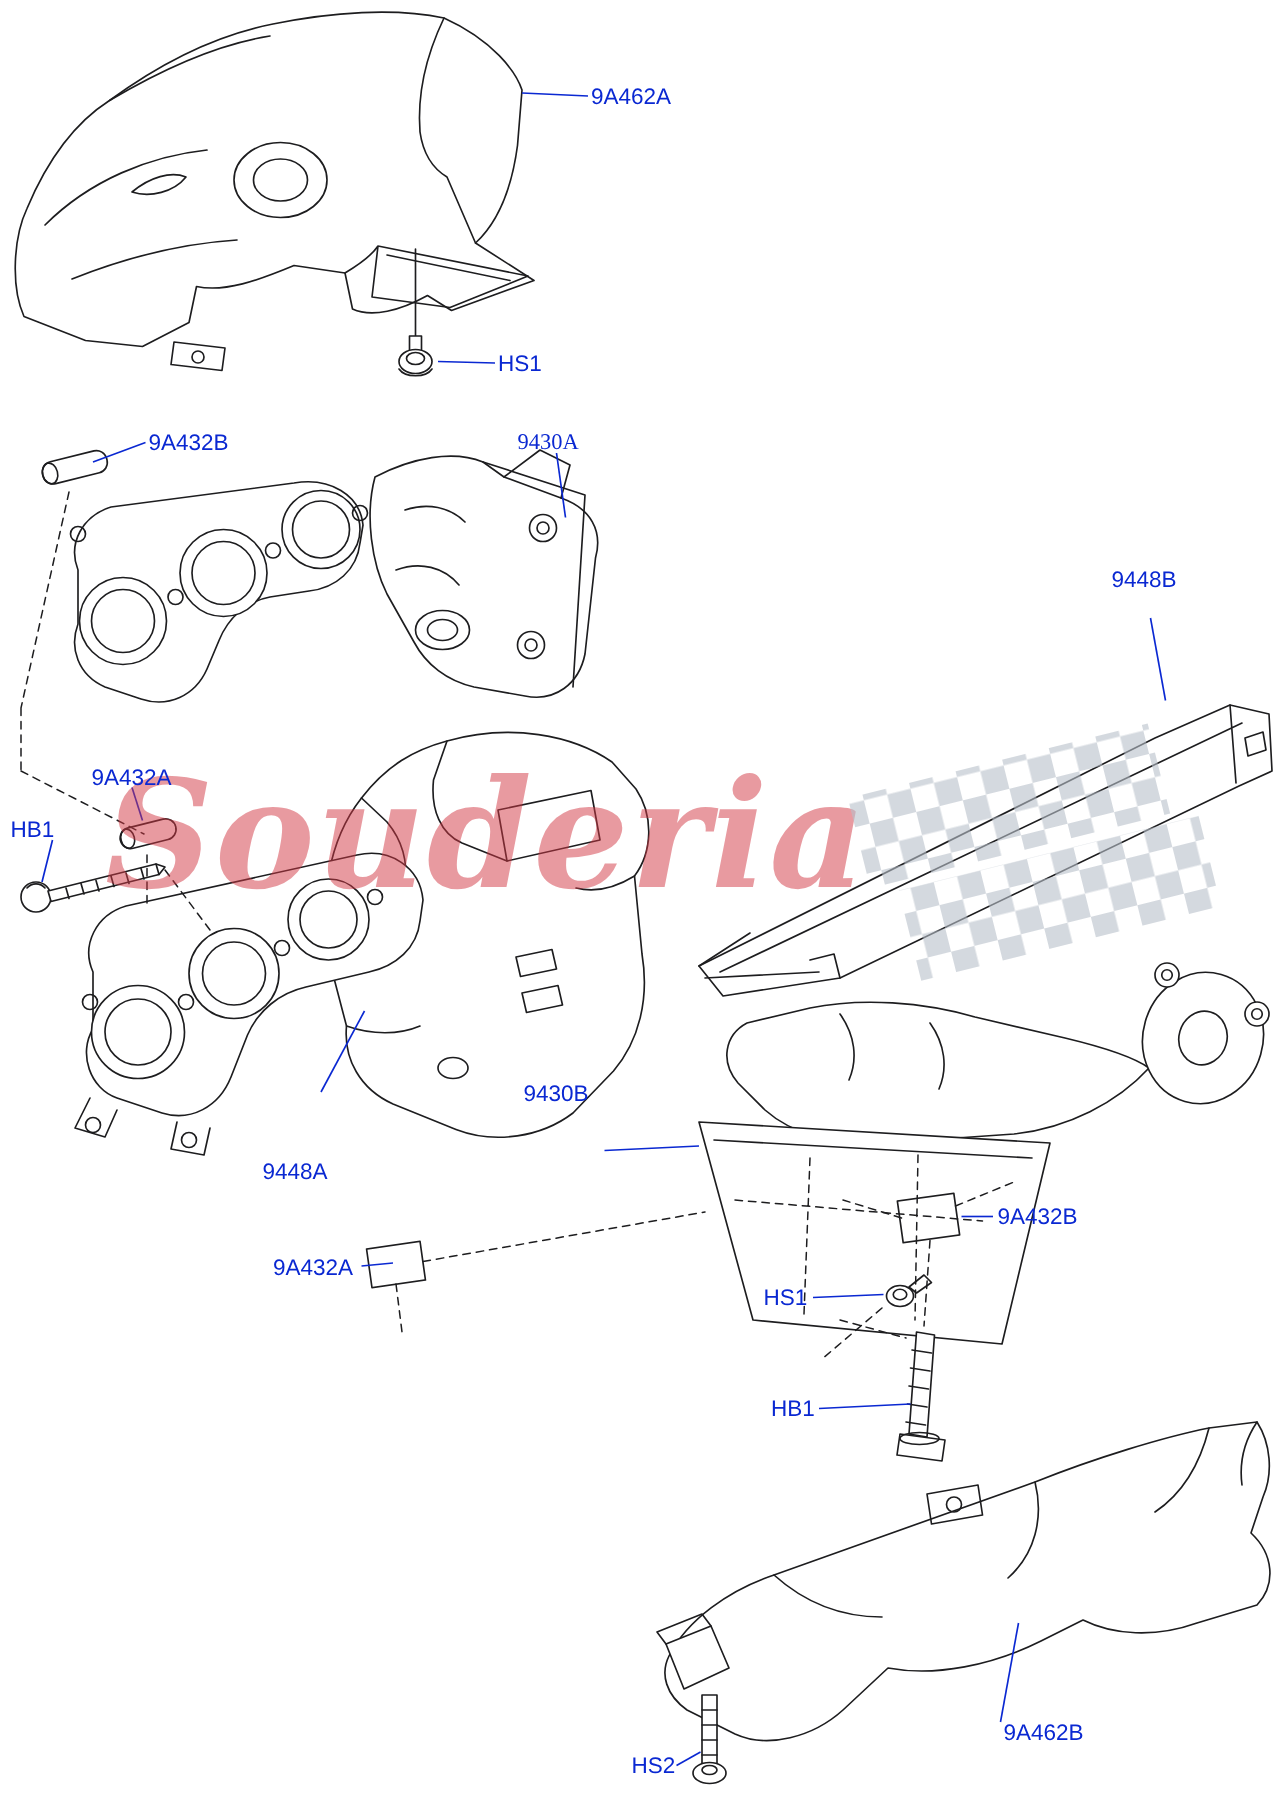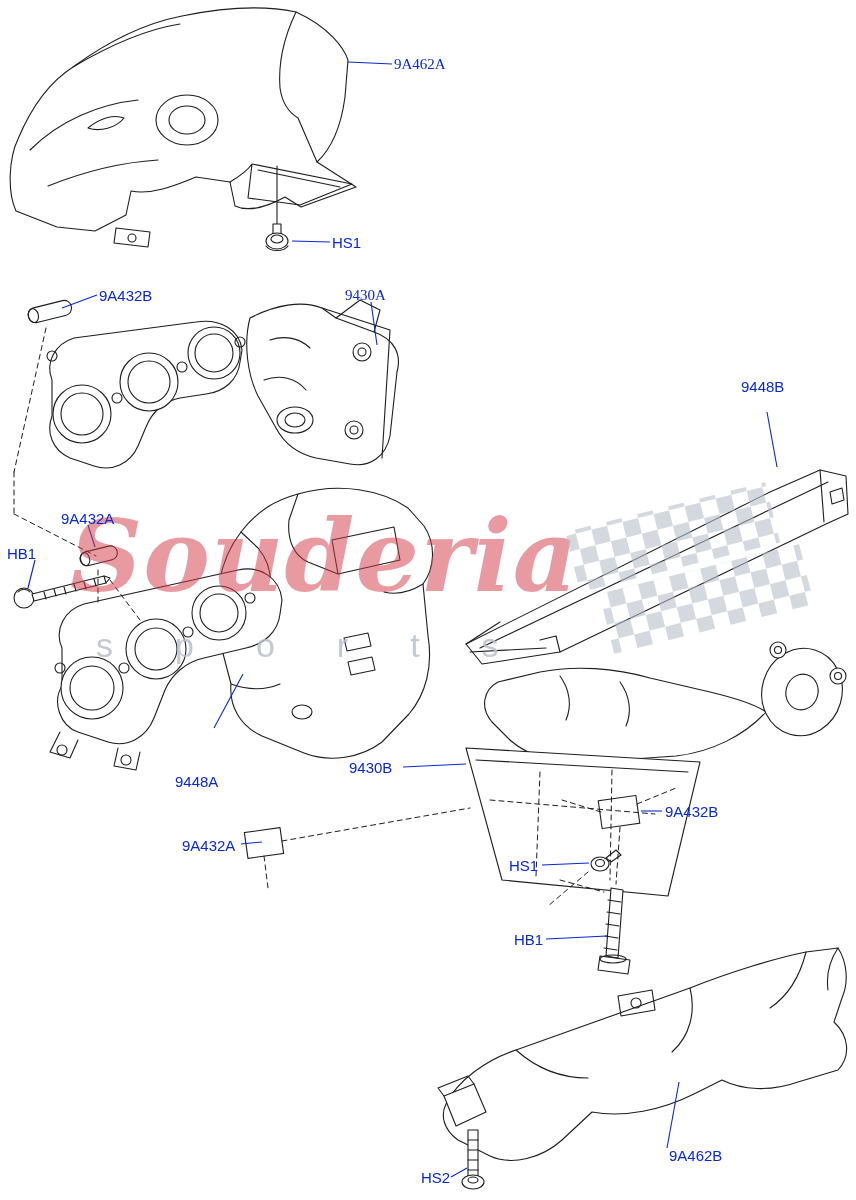--- a/index.html
+++ b/index.html
@@ -207,33 +207,32 @@
         <pattern id="chk" width="32" height="32" patternUnits="userSpaceOnUse">
           <rect width="16" height="16" fill="var(--flag_gray,#b8c0ca)"></rect>
           <rect x="16" y="16" width="16" height="16" fill="var(--flag_gray,#b8c0ca)"></rect>
         </pattern>
       </defs>
       <g transform="rotate(-14 130 110)">
         <rect x="22" y="44" width="206" height="62" fill="url(#chk)"></rect>
         <rect x="40" y="112" width="206" height="62" fill="url(#chk)"></rect>
       </g>
     </svg>
-    <div class="wm-sub">sports</div>
   </div>
 
   <div>
-    <div class="callout" style="left:394px;top:56px;font-family:Liberation Serif, serif;">9A462A</div>
+    <div class="callout" style="left:394px;top:56px;">9A462A</div>
     <div class="callout" style="left:332px;top:234px;">HS1</div>
     <div class="callout" style="left:99px;top:287px;">9A432B</div>
     <div class="callout" style="left:345px;top:287px;font-family:Liberation Serif, serif;">9430A</div>
     <div class="callout" style="left:741px;top:378px;">9448B</div>
     <div class="callout" style="left:61px;top:510px;">9A432A</div>
     <div class="callout" style="left:7px;top:545px;">HB1</div>
     <div class="callout" style="left:175px;top:729px;margin-top:44px;">9448A</div>
-    <div class="callout" style="left:349px;top:759px;">9430B</div>
+    <div class="callout" style="left:349px;top:721px;">9430B</div>
     <div class="callout" style="left:665px;top:803px;">9A432B</div>
     <div class="callout" style="left:182px;top:837px;">9A432A</div>
     <div class="callout" style="left:509px;top:857px;">HS1</div>
     <div class="callout" style="left:514px;top:931px;">HB1</div>
     <div class="callout" style="left:421px;top:1169px;text-align:center;">HS2</div>
     <div class="callout" style="left:669px;top:1147px;">9A462B</div>
   </div>
 
 </div>
 

